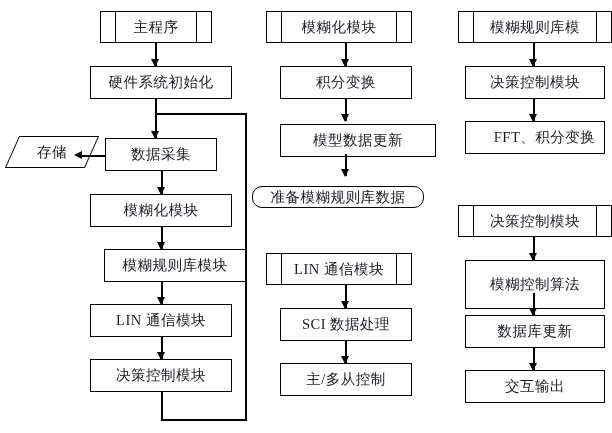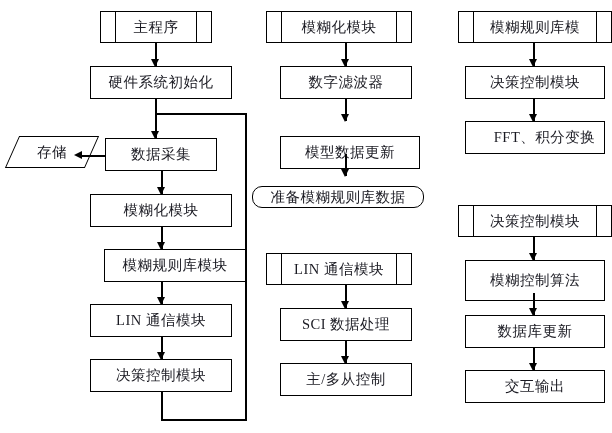--- a/index.html
+++ b/index.html
@@ -151,27 +151,27 @@
   <div class="hline" style="left:155px; top:113px; width:92px;"></div>
 
   <div class="node subroutine" style="left:266px; top:11px; width:146px; height:32px;">
     <span>模糊化模块</span>
   </div>
 
   <div class="vline" style="left:345px; top:43px; height:23px;"></div>
   <div class="arrow down" style="left:341.3px; top:59px;"></div>
 
   <div class="node" style="left:280px; top:66px; width:132px; height:33px;">
-    <span>数字滤波器</span>
+    <span>积分变换</span>
   </div>
 
   <div class="vline" style="left:345px; top:99px; height:22px;"></div>
   <div class="arrow down" style="left:341.3px; top:114px;"></div>
 
-  <div class="node" style="left:280px; top:136px; width:140px; height:33px;text-align:right;">
+  <div class="node" style="left:280px; top:124px; width:156px; height:33px;text-align:right;">
     <span>模型数据更新</span>
   </div>
 
   <div class="vline" style="left:345px; top:154px; height:22px;"></div>
   <div class="arrow down" style="left:341.3px; top:169px;"></div>
 
   <div class="node" style="left:252px; top:186px; width:172px; height:22px;border-radius:10px;">
     <span>准备模糊规则库数据</span>
   </div>
 
@@ -211,21 +211,21 @@
     <span>FFT、积分变换</span>
   </div>
 
   <div class="node subroutine" style="left:458px; top:205px; width:154px; height:32px;">
     <span>决策控制模块</span>
   </div>
 
   <div class="vline" style="left:533px; top:237px; height:23px;"></div>
   <div class="arrow down" style="left:529.3px; top:253px;"></div>
 
-  <div class="node" style="left:465px; top:260px; width:140px; height:41px;">
+  <div class="node" style="left:465px; top:260px; width:140px; height:49px;">
     <span>模糊控制算法</span>
   </div>
 
   <div class="vline" style="left:533px; top:293px; height:22px;"></div>
   <div class="arrow down" style="left:529.3px; top:308px;"></div>
 
   <div class="node" style="left:465px; top:315px; width:140px; height:33px;">
     <span>数据库更新</span>
   </div>
 

